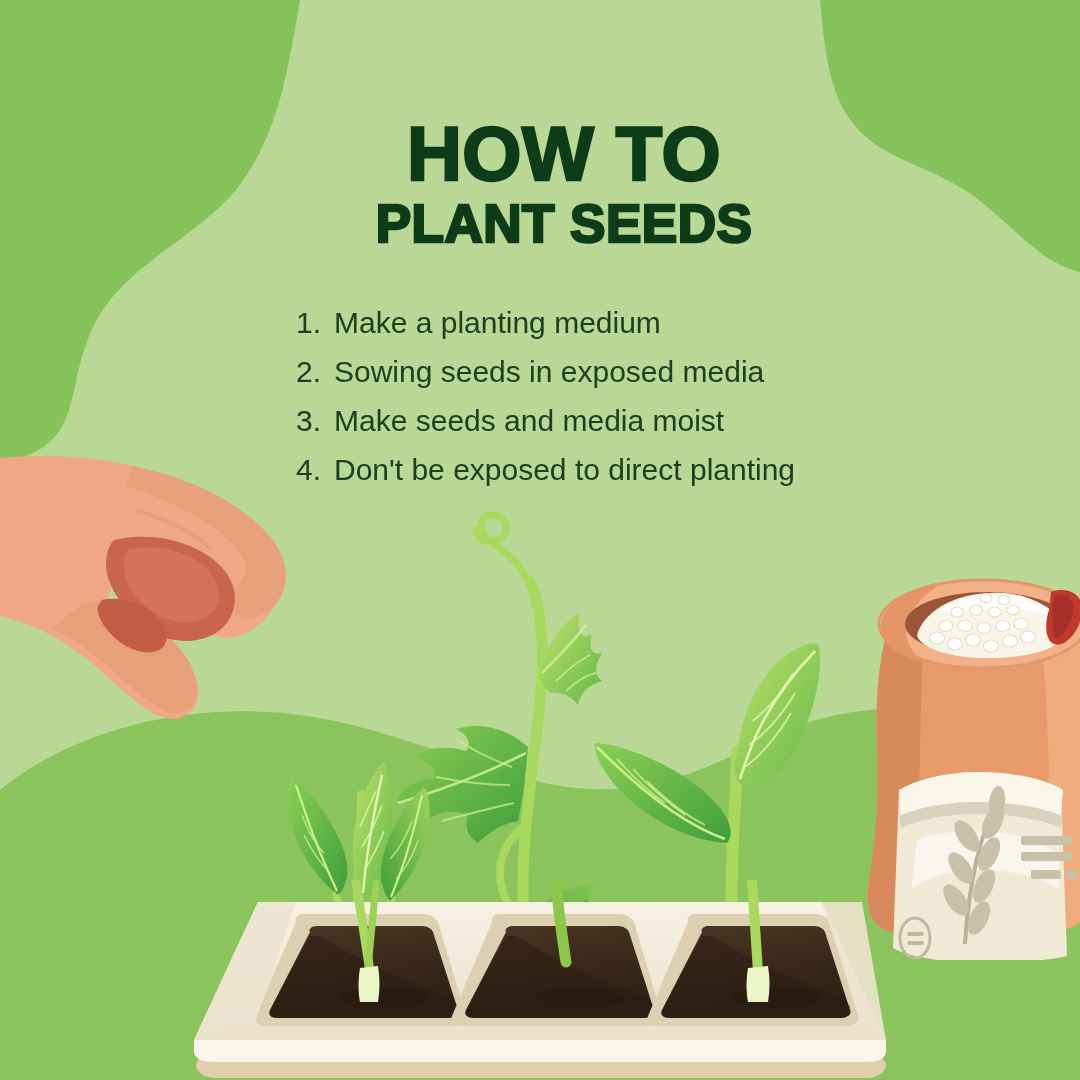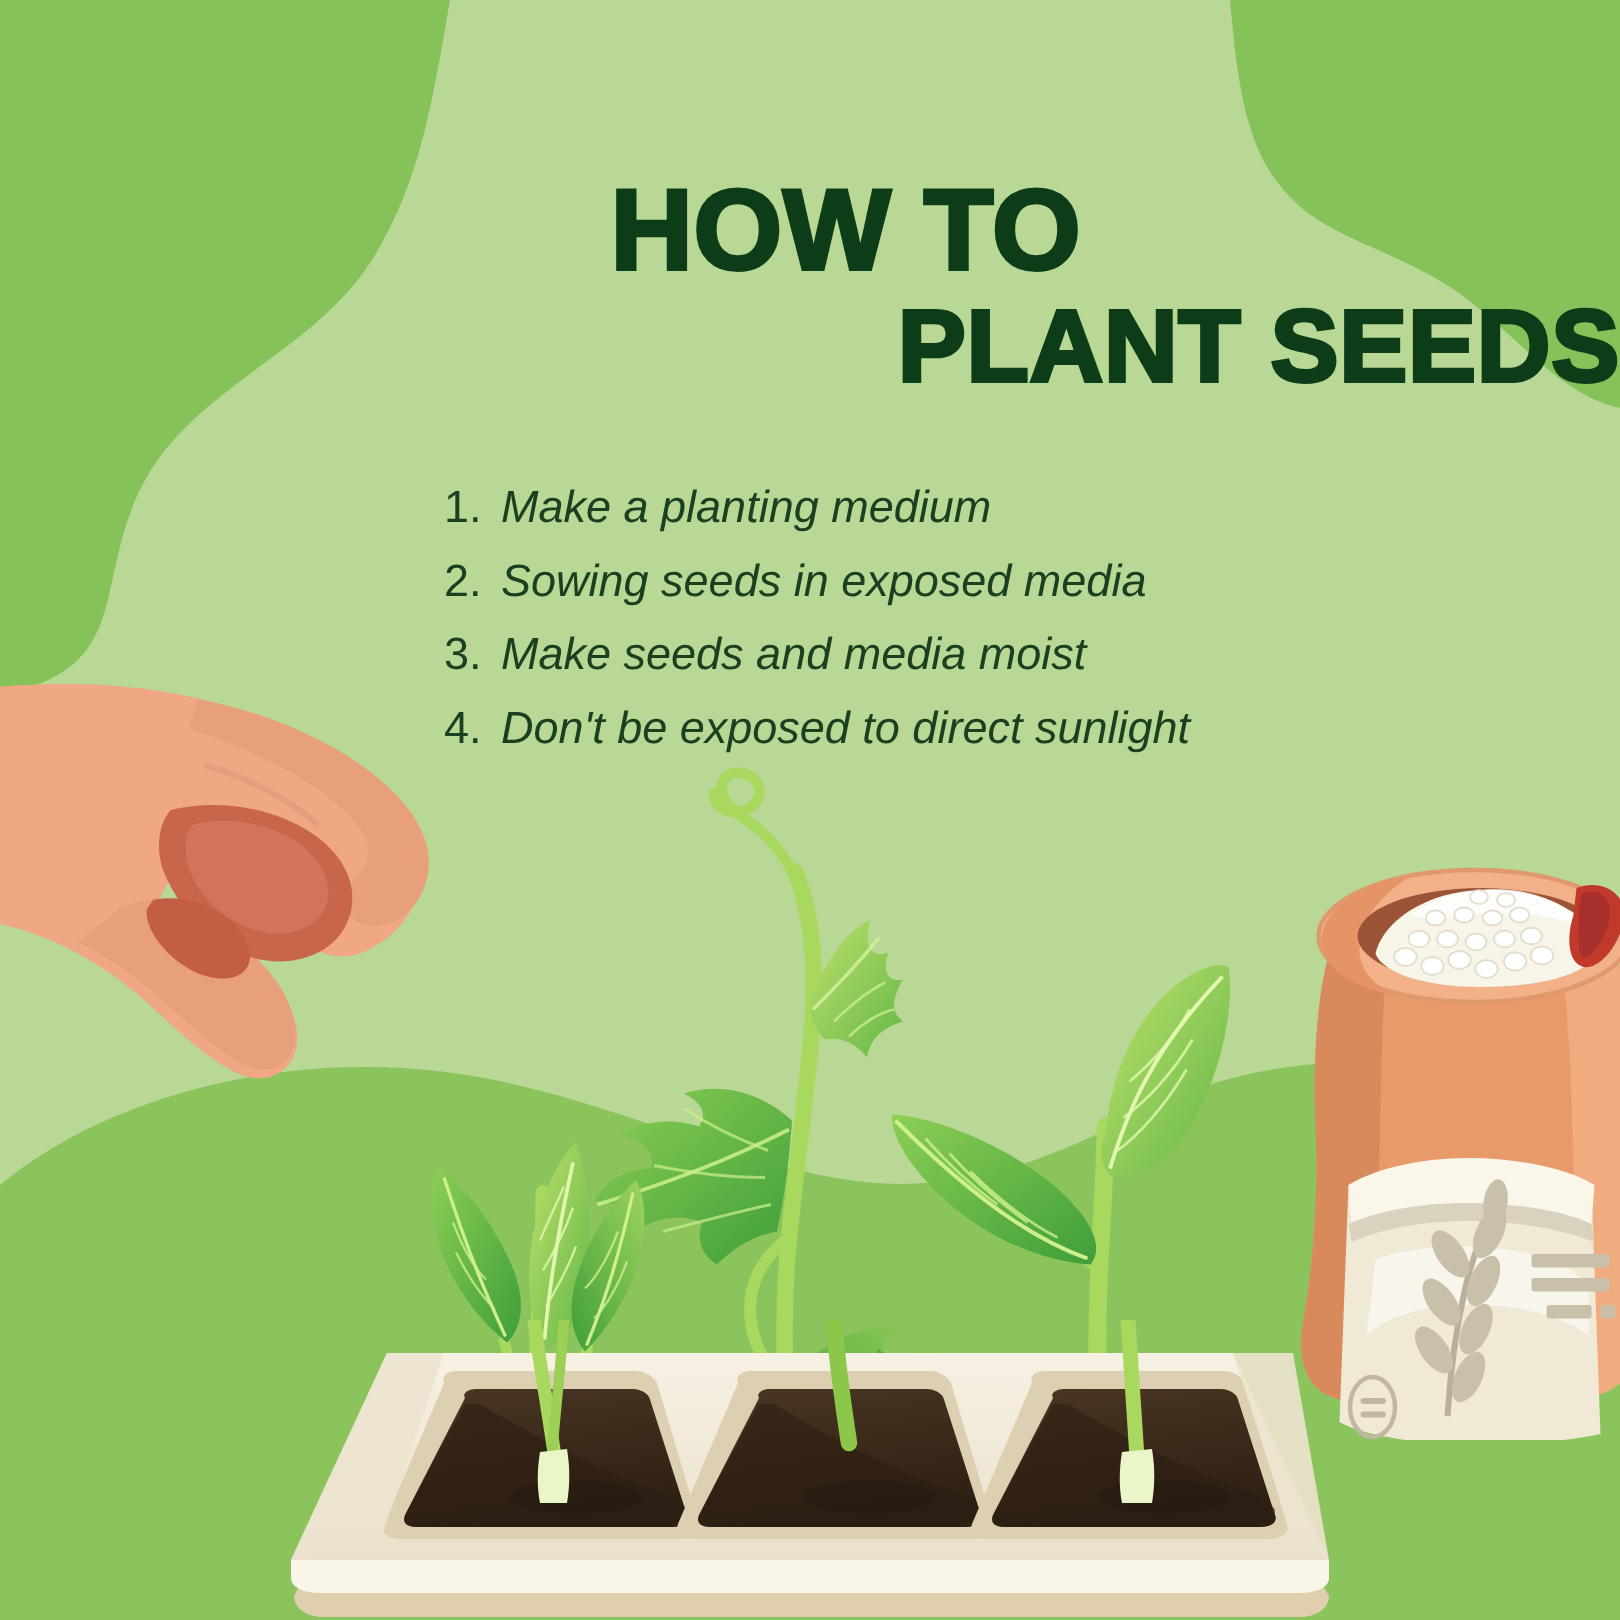--- a/index.html
+++ b/index.html
@@ -42,21 +42,21 @@
     padding-top: 62px;
     padding-left: 48px;
     -webkit-text-stroke: 2.6px #0d3d18;
   }
   #title .line {
     display: block;
     white-space: pre;
     transform: scaleX(1.0);
   }
   #title .line-1 { font-size: 76px; }
-  #title .line-2 { font-size: 68px; text-align: right; }
+  #title .line-2 { font-size: 53px; }
 
   #steps {
     margin: 56px 0 0 0;
     padding: 0;
     list-style: none;
     width: 700px;
     margin-left: 296px;
   }
   #steps li {
     display: flex;
@@ -65,21 +65,21 @@
     font-size: 30px;
     line-height: 1.0;
     margin-bottom: 19px;
     font-weight: 400;
   }
   #steps .num {
     width: 38px;
     flex: 0 0 38px;
     text-align: left;
   }
-  #steps .txt { flex: 1 1 auto; font-style: italic; }
+  #steps .txt { flex: 1 1 auto; }
 
   
   .art { position: absolute; }
   #hand-art  { left: -14px;  top: 450px;  width: 380px; height: 300px; z-index: 20; }
   #sack-art  { left: 845px;  top: 540px;  width: 250px; height: 420px; z-index: 18; }
   #plant-center { left: 380px; top: 485px; width: 320px; height: 520px; z-index: 22; }
   #plant-left   { left: 258px; top: 735px; width: 200px; height: 290px; z-index: 22; }
   #plant-right  { left: 585px; top: 635px; width: 250px; height: 360px; z-index: 22; }
   #tray-art  { left: 170px;  top: 880px;  width: 740px; height: 200px; z-index: 25; }
 </style>
@@ -151,21 +151,21 @@
       <li>
         <span class="num">2.</span>
         <span class="txt">Sowing seeds in exposed media</span>
       </li>
       <li>
         <span class="num">3.</span>
         <span class="txt">Make seeds and media moist</span>
       </li>
       <li>
         <span class="num">4.</span>
-        <span class="txt">Don't be exposed to direct sunlight</span>
+        <span class="txt">Don't be exposed to direct planting</span>
       </li>
     </ol>
   </div>
 
   <svg class="art" id="hand-art" viewBox="0 0 380 300">
 
     <path d="M-10,10 C60,2 120,6 168,22 C214,38 250,58 272,78
              C292,96 300,116 296,136 C292,158 276,176 258,184
              C240,192 224,186 214,174 C206,164 206,150 210,140
              L192,118 C170,130 148,136 128,134 L120,150

